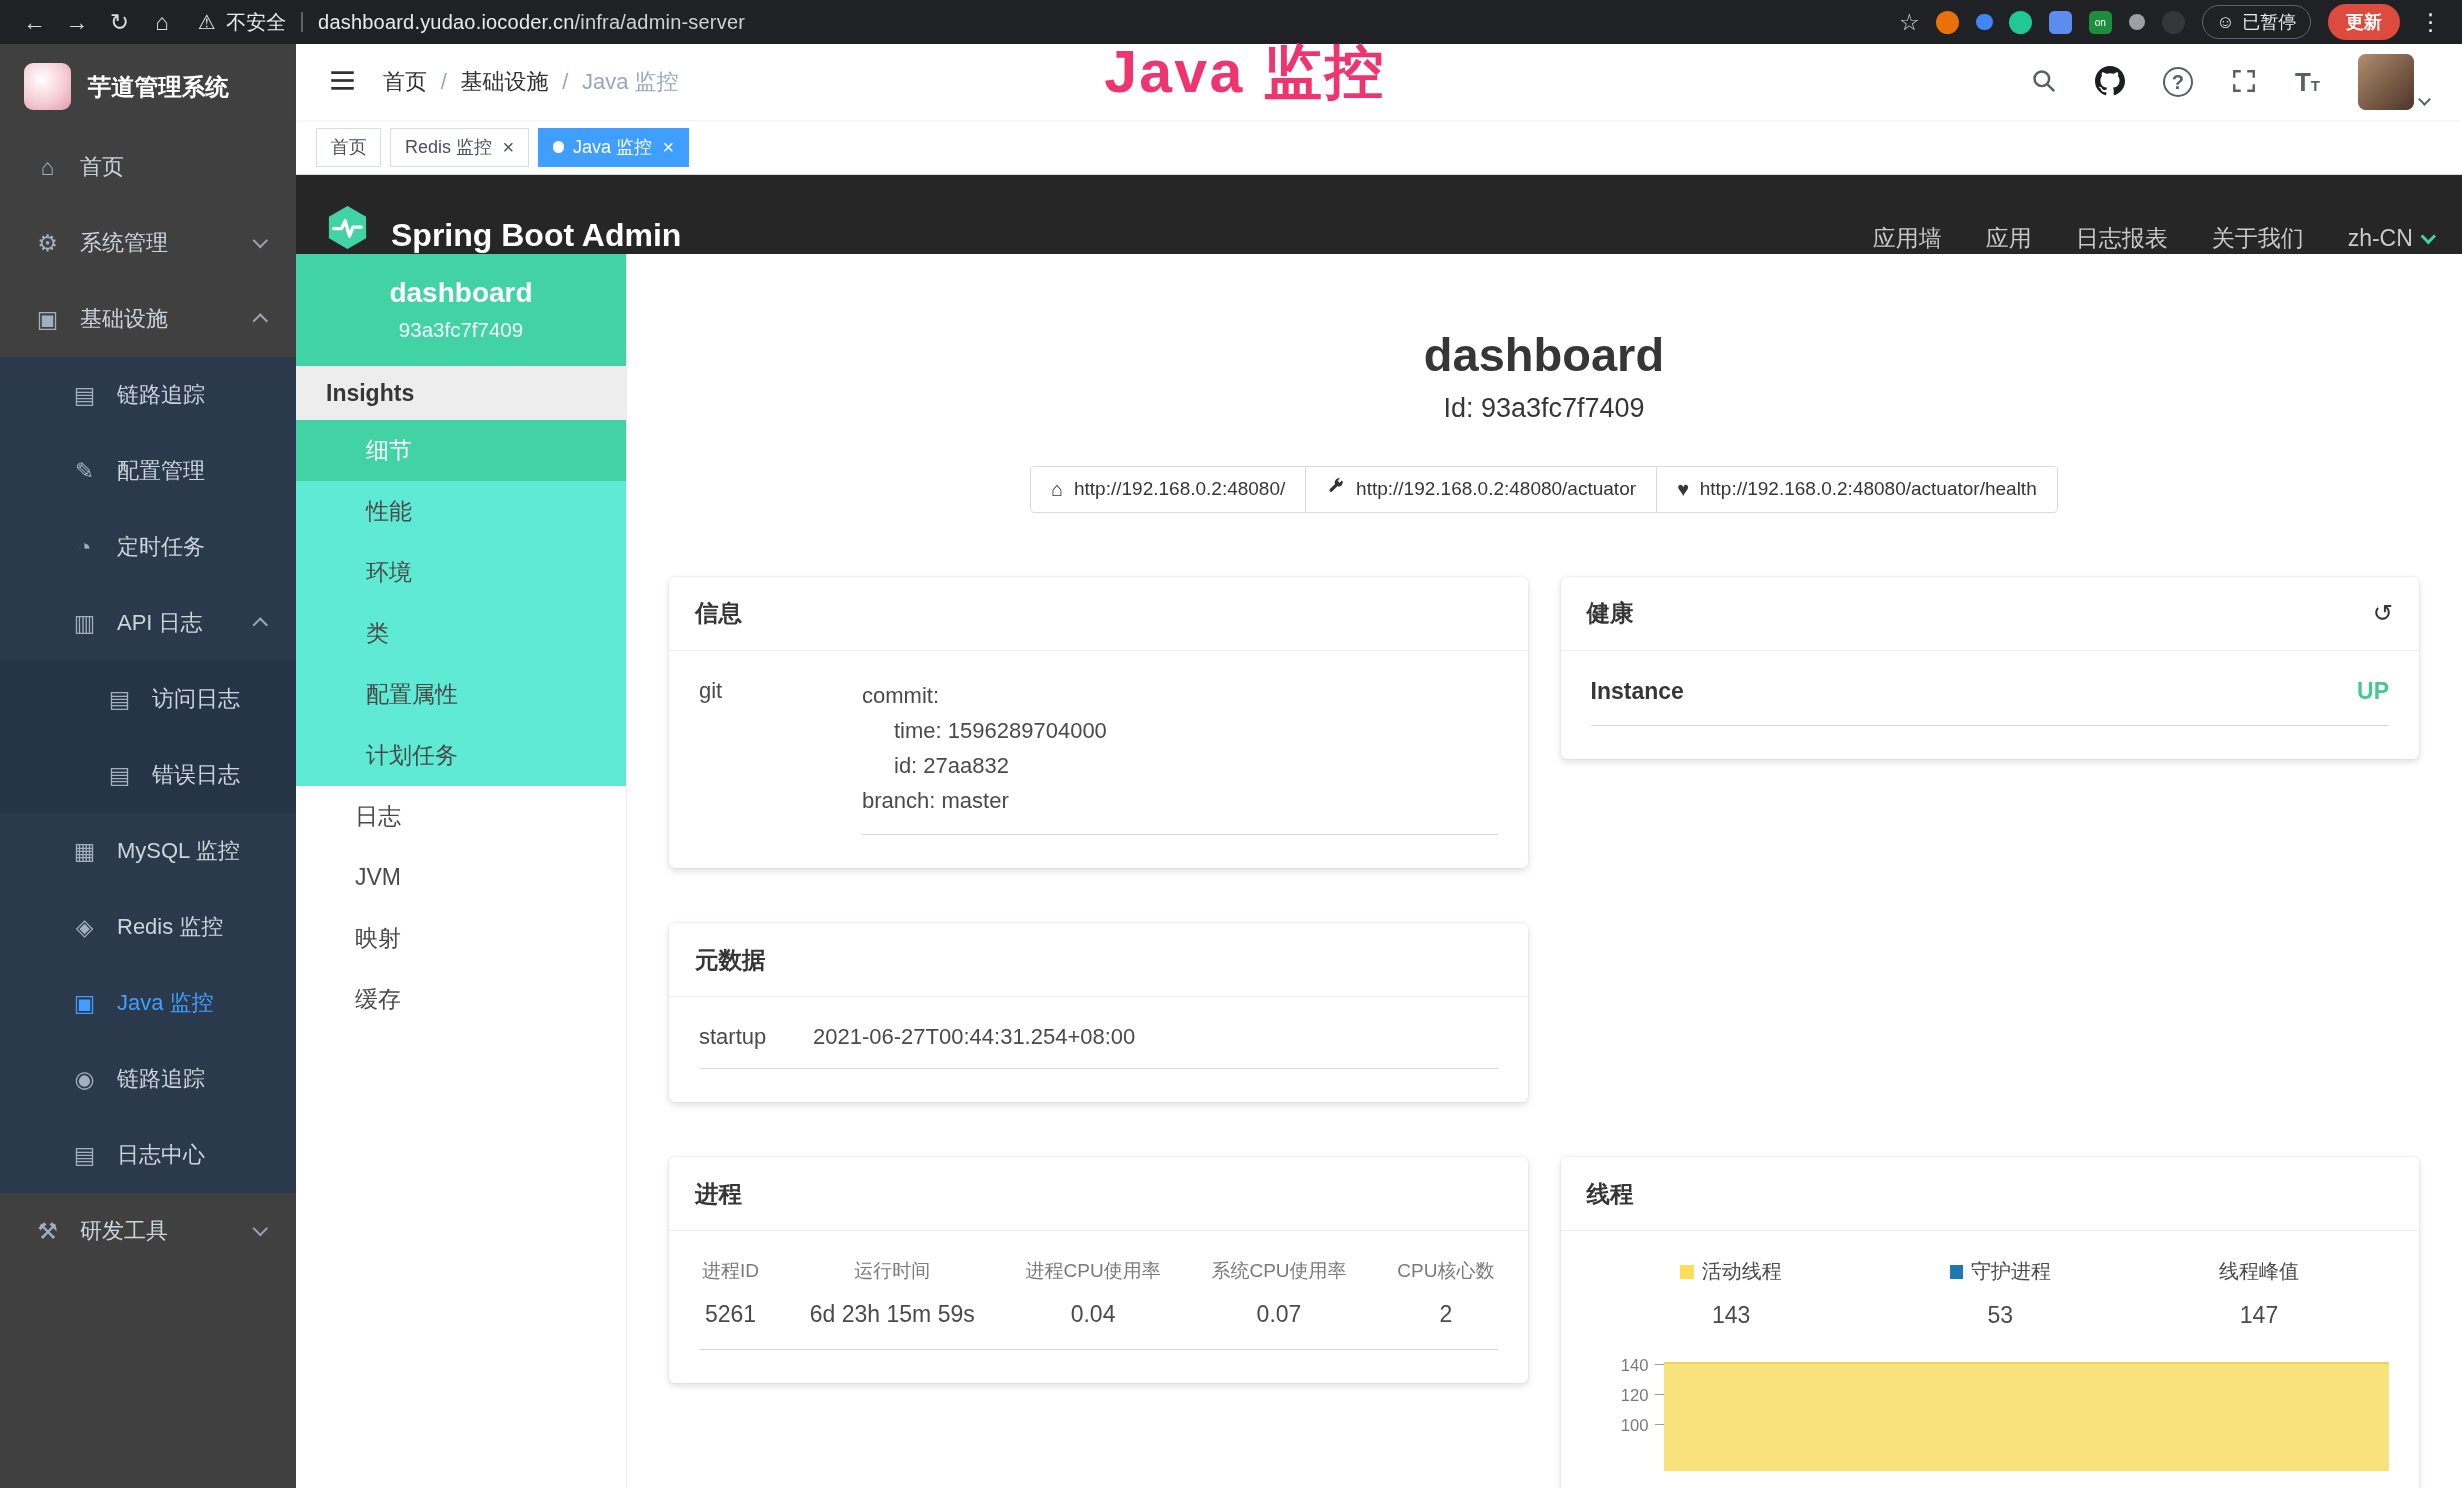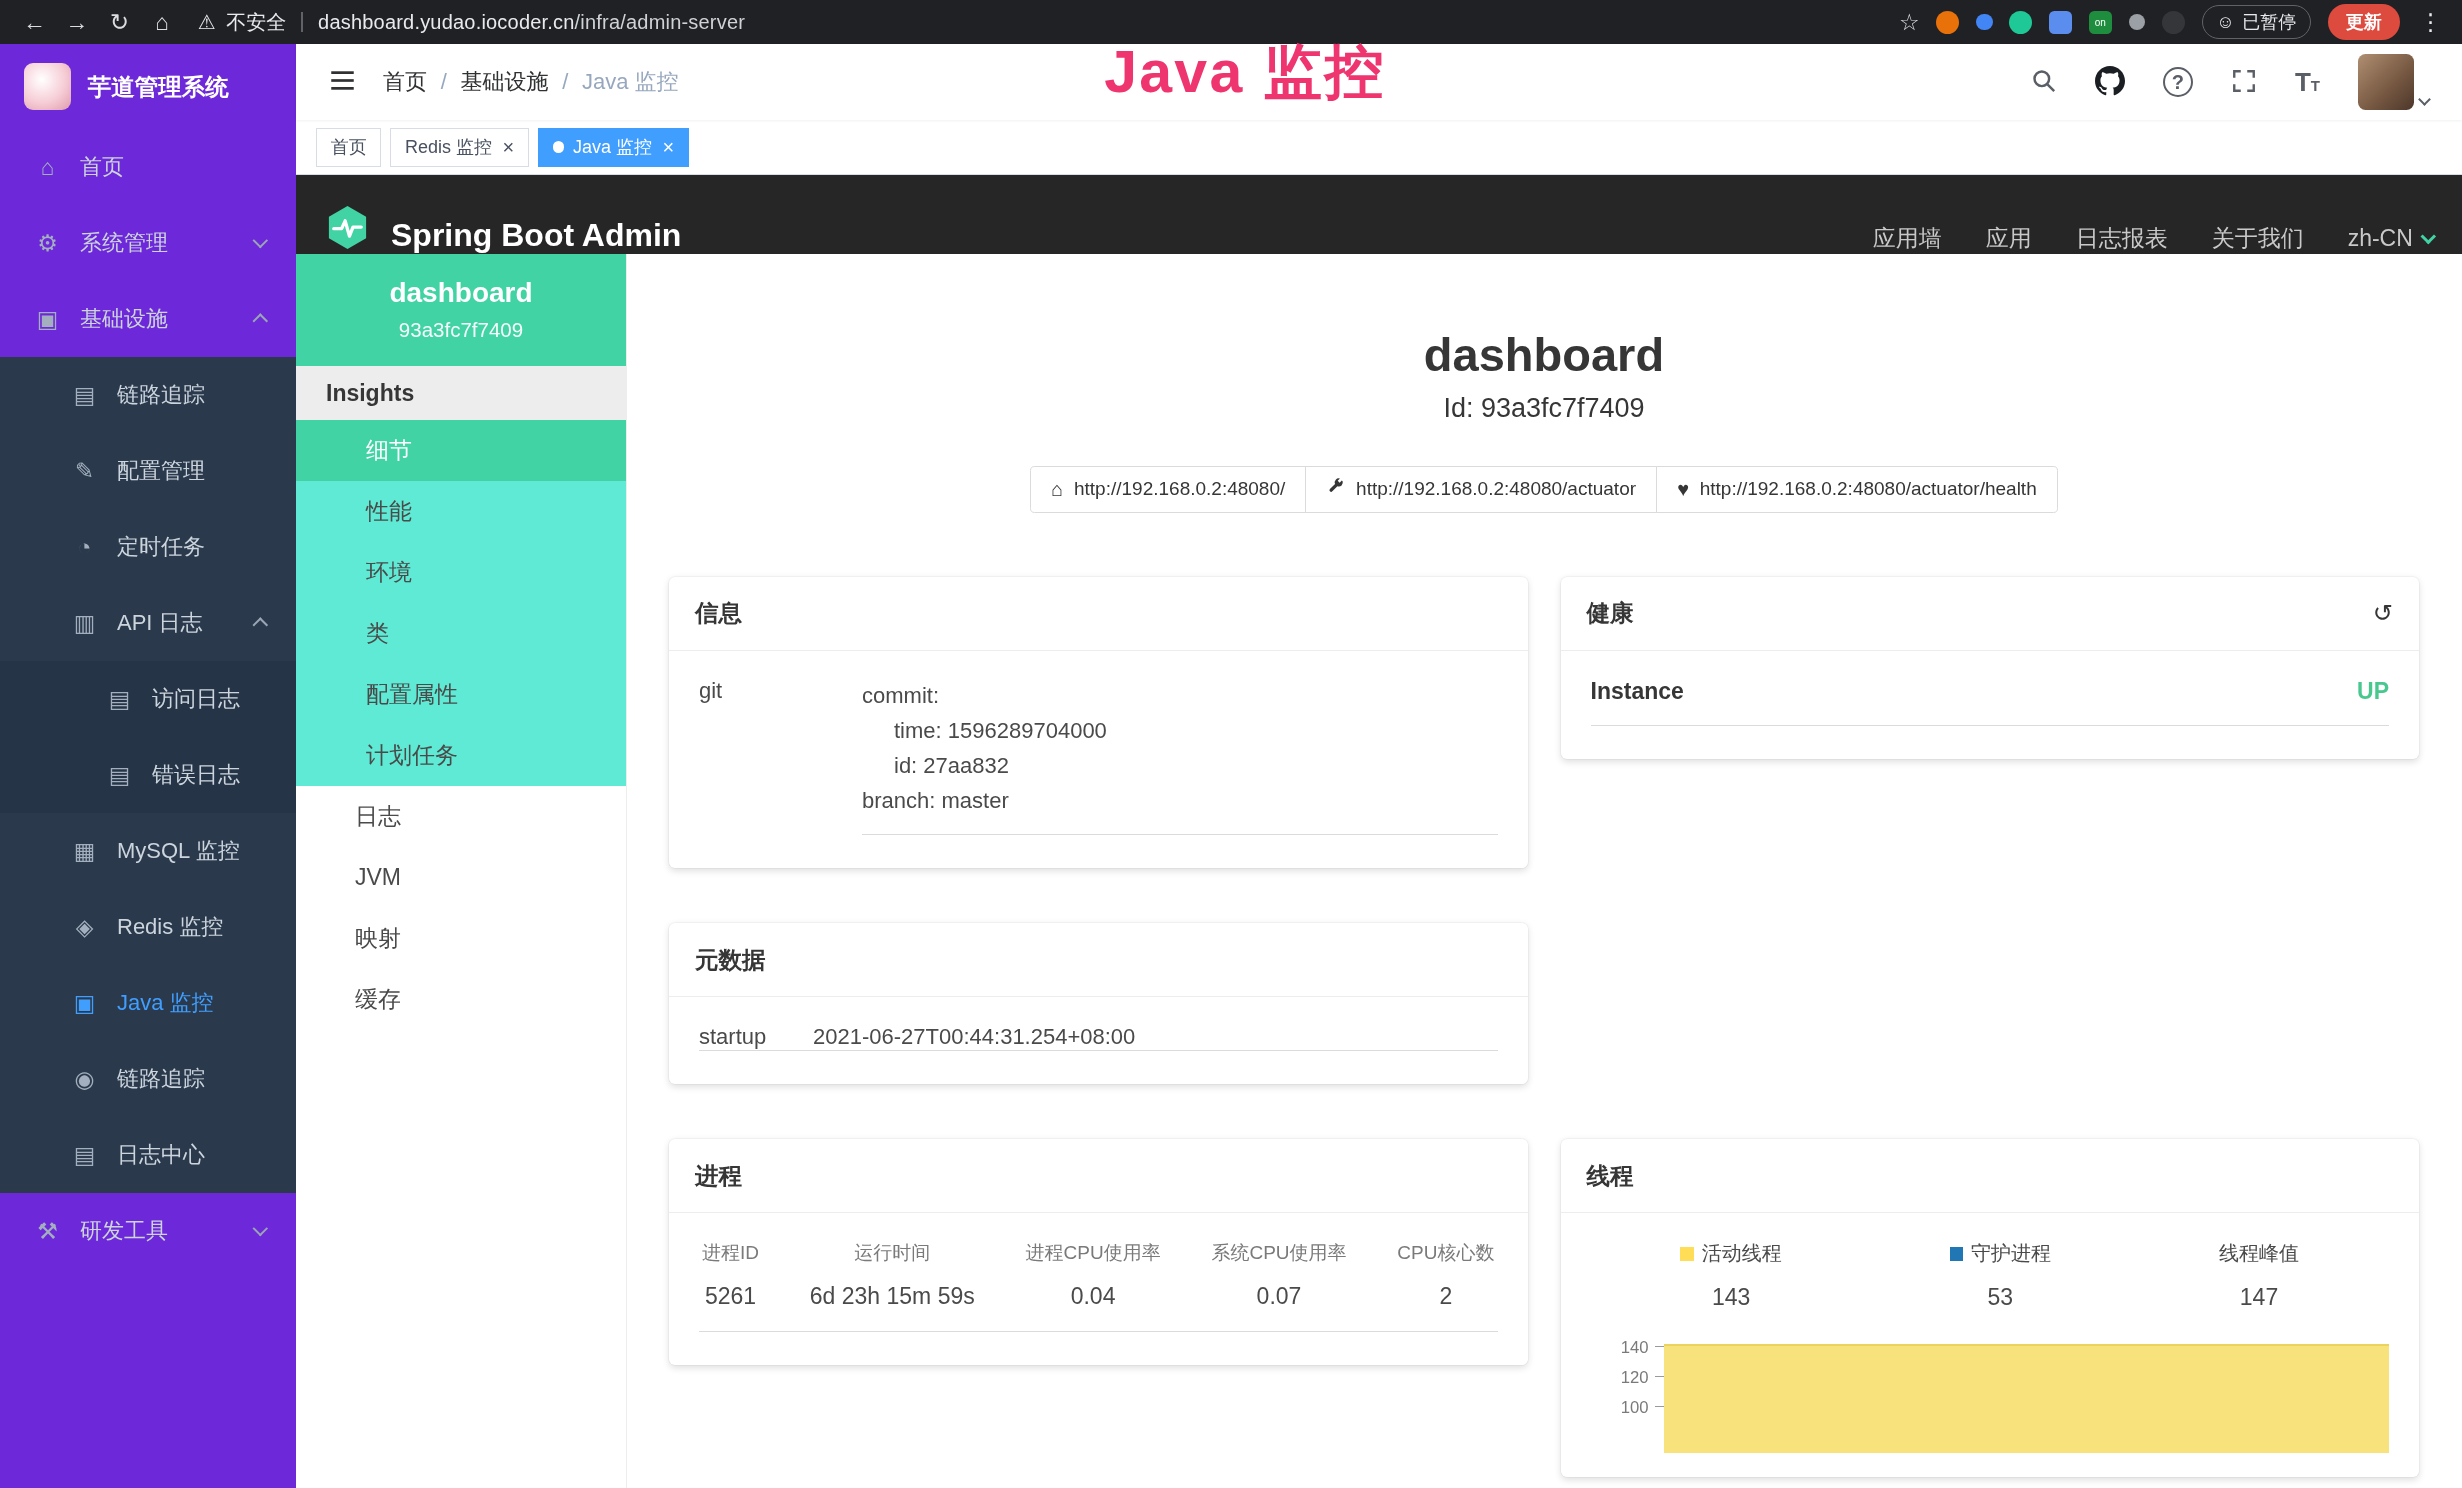--- a/index.html
+++ b/index.html
@@ -23,21 +23,21 @@
   .ext.sq{border-radius:5.3px;}
   .chip{display:flex;align-items:center;gap:7.6px;border:0.8px solid #5f6368;border-radius:758px;
         padding:3.8px 13.7px;font-size:18px;color:#e8eaed;}
   .update{background:#dd4b3e;color:#fff;border-radius:758px;padding:6px 18px;font-size:18px;font-weight:700;}
   .kebab{font-size:23px;color:#e8eaed;padding:0 3px;}
 
   
   .app{display:flex;height:1445px;}
 
   
-  .sidebar{width:296px;background:#6d28d9;flex:none;display:flex;flex-direction:column;overflow:hidden;}
+  .sidebar{width:296px;background:#404040;flex:none;display:flex;flex-direction:column;overflow:hidden;}
   .logo{height:85px;display:flex;align-items:center;gap:16.7px;padding-left:24px;}
   .logo-img{width:47px;height:47px;border-radius:9px;flex:none;
             background:radial-gradient(circle at 38% 35%,#ffffff 0%,#f6cdd6 55%,#de9bac 100%);}
   .logo-title{font-size:23.5px;font-weight:700;color:#fff;white-space:nowrap;}
   .mi{height:76px;display:flex;align-items:center;gap:18px;font-size:22px;color:#ccd4dd;
       padding-left:33px;cursor:pointer;white-space:nowrap;}
   .mi .mic{font-size:23px;width:29px;text-align:center;color:#a3afbe;flex:none;}
   .mi.l2{padding-left:70px;background:#2a3a4c;}
   .mi.l3{padding-left:105px;background:#253446;}
   .mi.active,.mi.active .mic{color:#409eff;}
@@ -125,21 +125,21 @@
   .kv .k{width:163px;flex:none;font-size:22px;color:#4a4a4a;}
   .kv .v{flex:1;font-size:22px;color:#4a4a4a;line-height:35px;border-bottom:0.8px solid #dbdbdb;
          padding-bottom:16.7px;}
   .v .ind{padding-left:32px;}
 
   .hrow{display:flex;justify-content:space-between;align-items:center;border-bottom:0.8px solid #dbdbdb;
         padding-bottom:20px;font-size:23px;}
   .hrow .rk{font-weight:700;color:#363636;}
   .hrow .up{color:#48c78e;font-weight:700;}
 
-  .kv2{display:flex;border-bottom:0.8px solid #dbdbdb;font-size:22px;color:#4a4a4a;}
+  .kv2{display:flex;border-bottom:0.8px solid #dbdbdb;padding-bottom:18px;font-size:22px;color:#4a4a4a;}
   .kv2 .k2{width:114px;flex:none;}
 
   .stats{display:flex;justify-content:space-between;padding:0 3px 21px;border-bottom:0.8px solid #dbdbdb;}
   .stat{display:flex;flex-direction:column;align-items:center;gap:16.7px;}
   .stl{font-size:19px;color:#7a7a7a;white-space:nowrap;}
   .stv{font-size:23px;color:#4a4a4a;white-space:nowrap;}
 
   .legend{display:flex;justify-content:space-around;padding:0 6px;}
   .leg{display:flex;flex-direction:column;align-items:center;gap:16.7px;}
   .legl{display:flex;align-items:center;gap:7.6px;font-size:20px;color:#4a4a4a;white-space:nowrap;}

